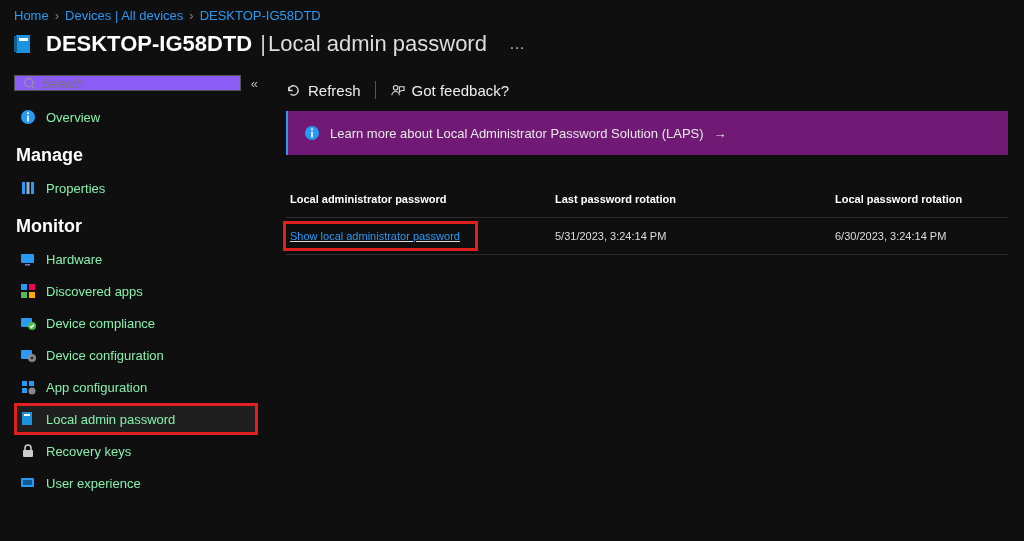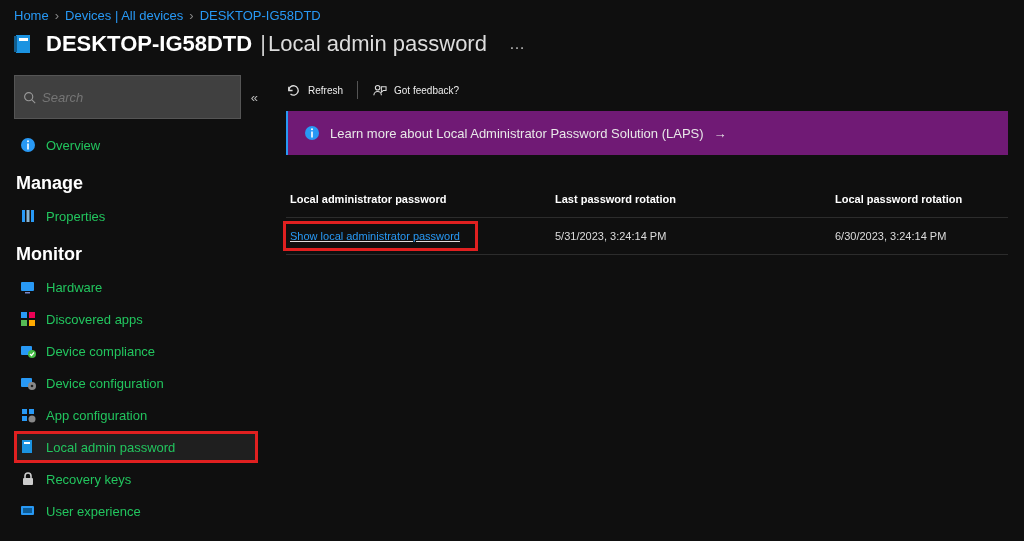--- a/index.html
+++ b/index.html
@@ -77,25 +77,25 @@
     align-items: center;
     gap: 10px;
     margin-bottom: 10px;
   }
   .search-box {
     flex: 1;
     display: flex;
     align-items: center;
     gap: 6px;
     border: 1px solid #555;
-    background: #404040;
+    background: #8b5cf6;
     padding: 4px 8px;
     color: #bbb;
     font-size: 13px;
-    height: 44px;
+    height: 16px;
   }
   .search-box input {
     background: transparent;
     border: none;
     outline: none;
     color: #eee;
     font-size: 13px;
     width: 100%;
     font-family: inherit;
     font-style: italic;
@@ -112,21 +112,21 @@
     position: relative;
   }
   .sidebar-scroll::-webkit-scrollbar { width: 8px; background: #1a1a1a; }
   .sidebar-scroll::-webkit-scrollbar-thumb { background: #555; }
 
   .side-item {
     display: flex;
     align-items: center;
     gap: 10px;
     padding: 8px 6px;
-    color: #22c55e;
+    color: #86efac;
     font-size: 13px;
     cursor: pointer;
   }
   .side-item .icon {
     width: 16px; height: 16px;
     display: inline-flex; align-items: center; justify-content: center;
     flex-shrink: 0;
   }
   .side-item.selected {
     background: #1f1f1f;
@@ -152,21 +152,21 @@
     gap: 14px;
     padding: 6px 0 12px 0;
     color: #ddd;
   }
   .tool-btn {
     display: flex;
     align-items: center;
     gap: 7px;
     cursor: pointer;
     color: #eee;
-    font-size: 10px;
+    font-size: 15px;
   }
   .tool-sep {
     width: 1px; height: 18px; background: #555;
   }
 
   .info-banner {
     background: #701a75;
     border-left: 2px solid #2899f5;
     display: flex;
     align-items: center;

